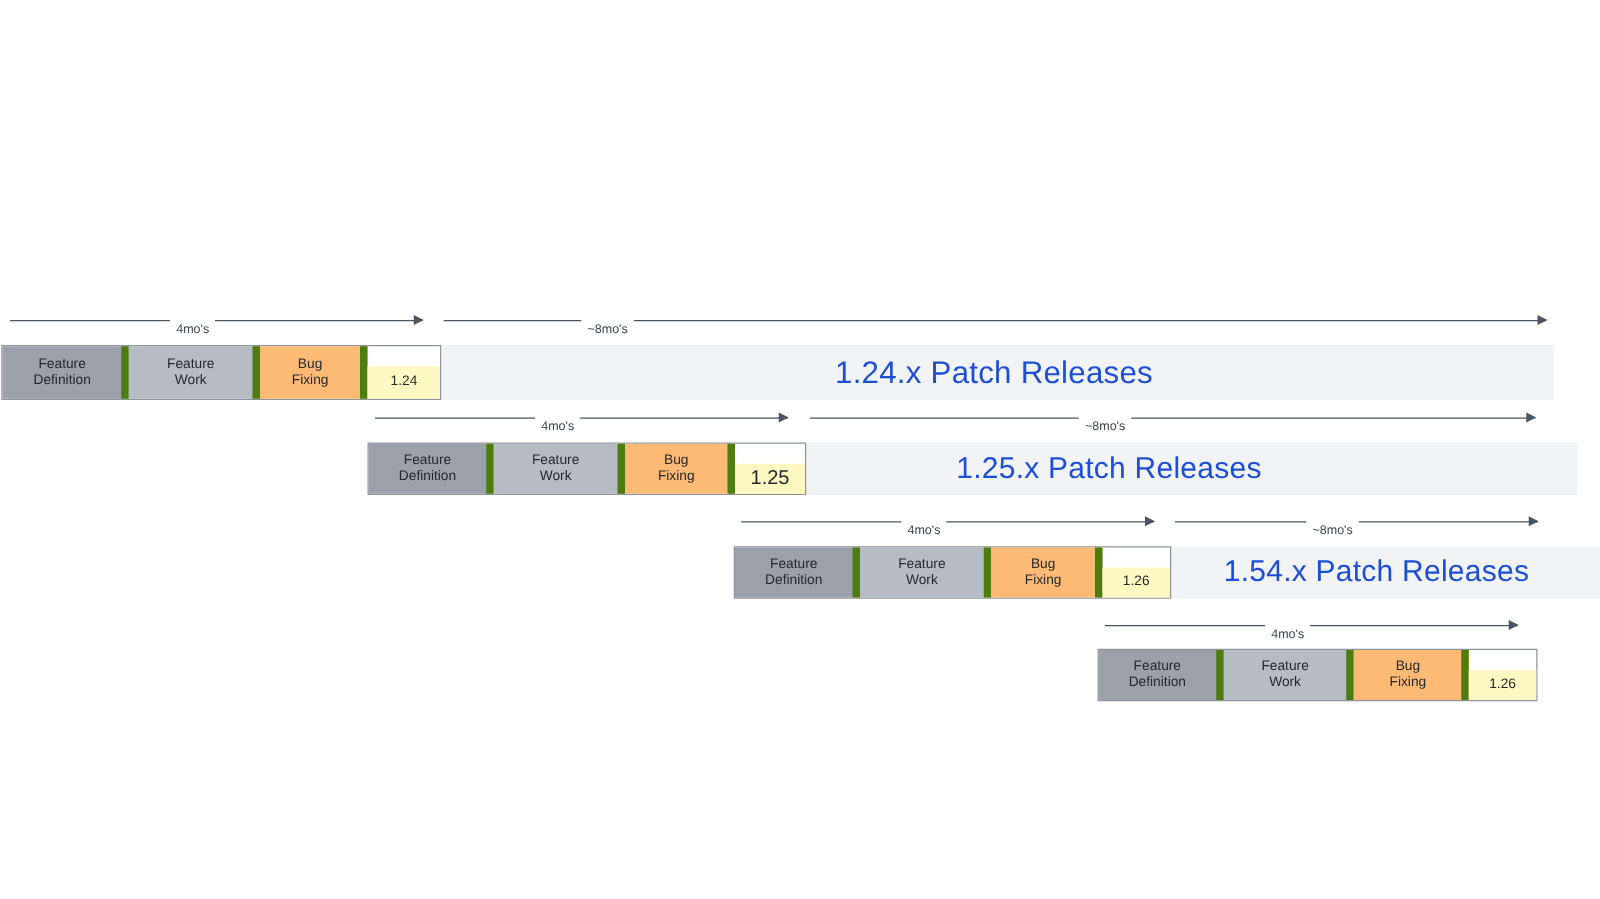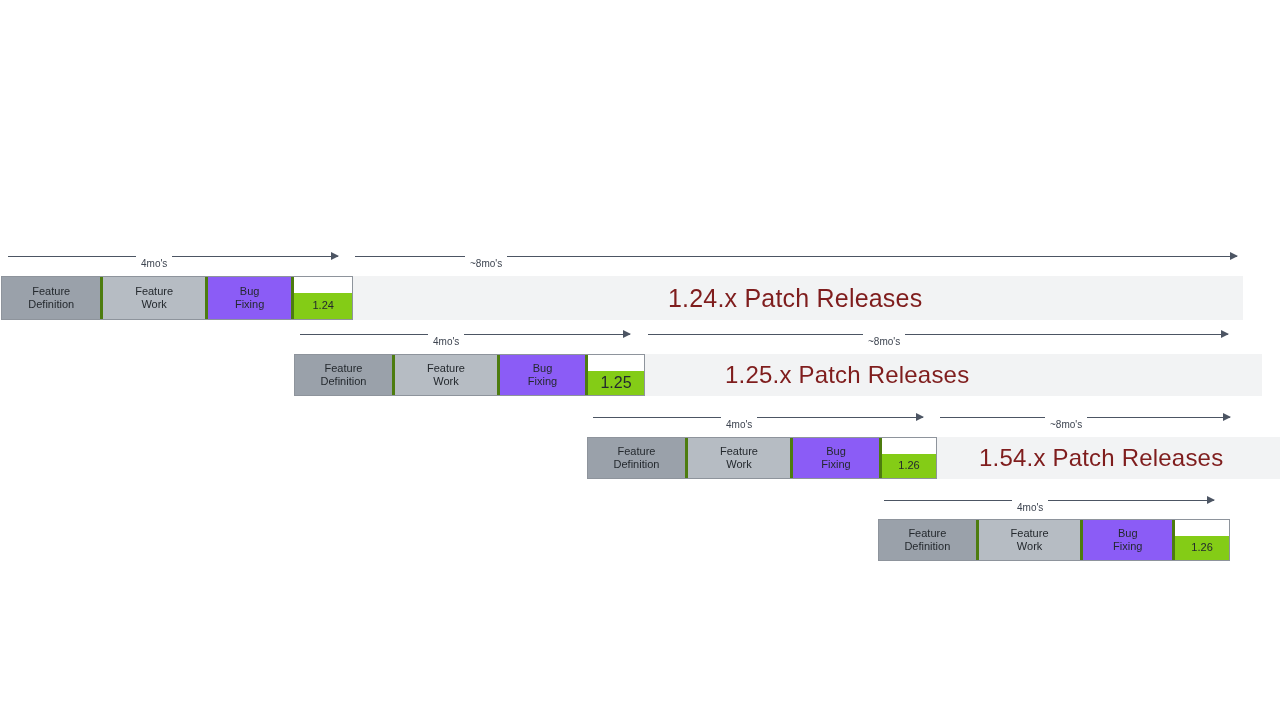--- a/index.html
+++ b/index.html
@@ -17,21 +17,21 @@
 
   
   .patch-bar{
     position:absolute;
     background:#f2f3f4;
     display:flex;
     align-items:center;
     box-sizing:border-box;
   }
   .patch-label{
-    color:#7f1d1d;
+    color:#1d4ed8;
     white-space:nowrap;
     font-weight:400;
     letter-spacing:.2px;
   }
 
   
   .phases{
     position:absolute;
     display:flex;
     box-sizing:border-box;
@@ -39,29 +39,29 @@
     background:#fff;
   }
   .phase{
     box-sizing:border-box;
     display:flex;
     flex-direction:column;
     align-items:center;
     justify-content:center;
     text-align:center;
     color:#24292e;
-    border-right:3px solid #4d7c0f;
+    border-right:6px solid #4d7c0f;
     line-height:1.22;
     white-space:nowrap;
   }
   .phase:last-child{border-right:none;}
   .phase.def{background:#9aa1aa;}
   .phase.work{background:#b6bcc3;}
-  .phase.bug{background:#8b5cf6;}
-  .phase.ver{background:#84cc16;margin-top:16px;}
+  .phase.bug{background:#fdba74;}
+  .phase.ver{background:#fef9c3;margin-top:16px;}
 
   
   .measure{
     position:absolute;
     display:flex;
     align-items:center;
     height:12px;
   }
   .m-line{
     flex:0 0 auto;
@@ -141,21 +141,21 @@
       <div class="m-arrowline"></div>
     </div>
 
     <div class="measure" style="left:648px;top:328px;width:580px;">
       <div class="m-line" style="width:215px;"></div>
       <div class="m-text" style="font-size:10px;">~8mo's</div>
       <div class="m-arrowline"></div>
     </div>
 
     <div class="patch-bar" style="left:645px;top:354px;width:617px;height:42px;">
-      <span class="patch-label" style="font-size:24px;margin-left:80px;">1.25.x Patch Releases</span>
+      <span class="patch-label" style="font-size:24px;margin-left:120px;">1.25.x Patch Releases</span>
     </div>
 
     <div class="phases" style="left:294px;top:354px;width:351px;height:42px;">
       <div class="phase def" style="width:100px;font-size:11px;">
         <span>Feature</span>
         <span>Definition</span>
       </div>
       <div class="phase work" style="width:105px;font-size:11px;">
         <span>Feature</span>
         <span>Work</span>

